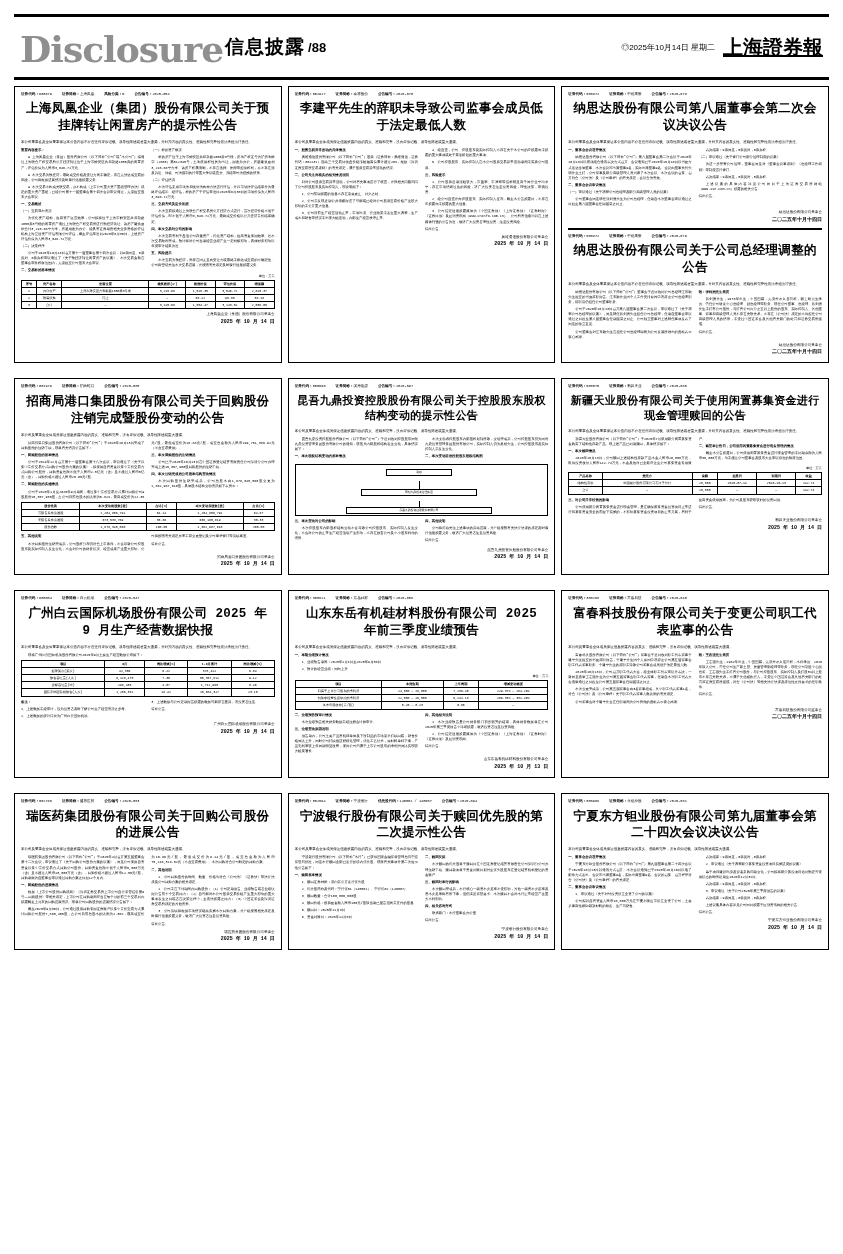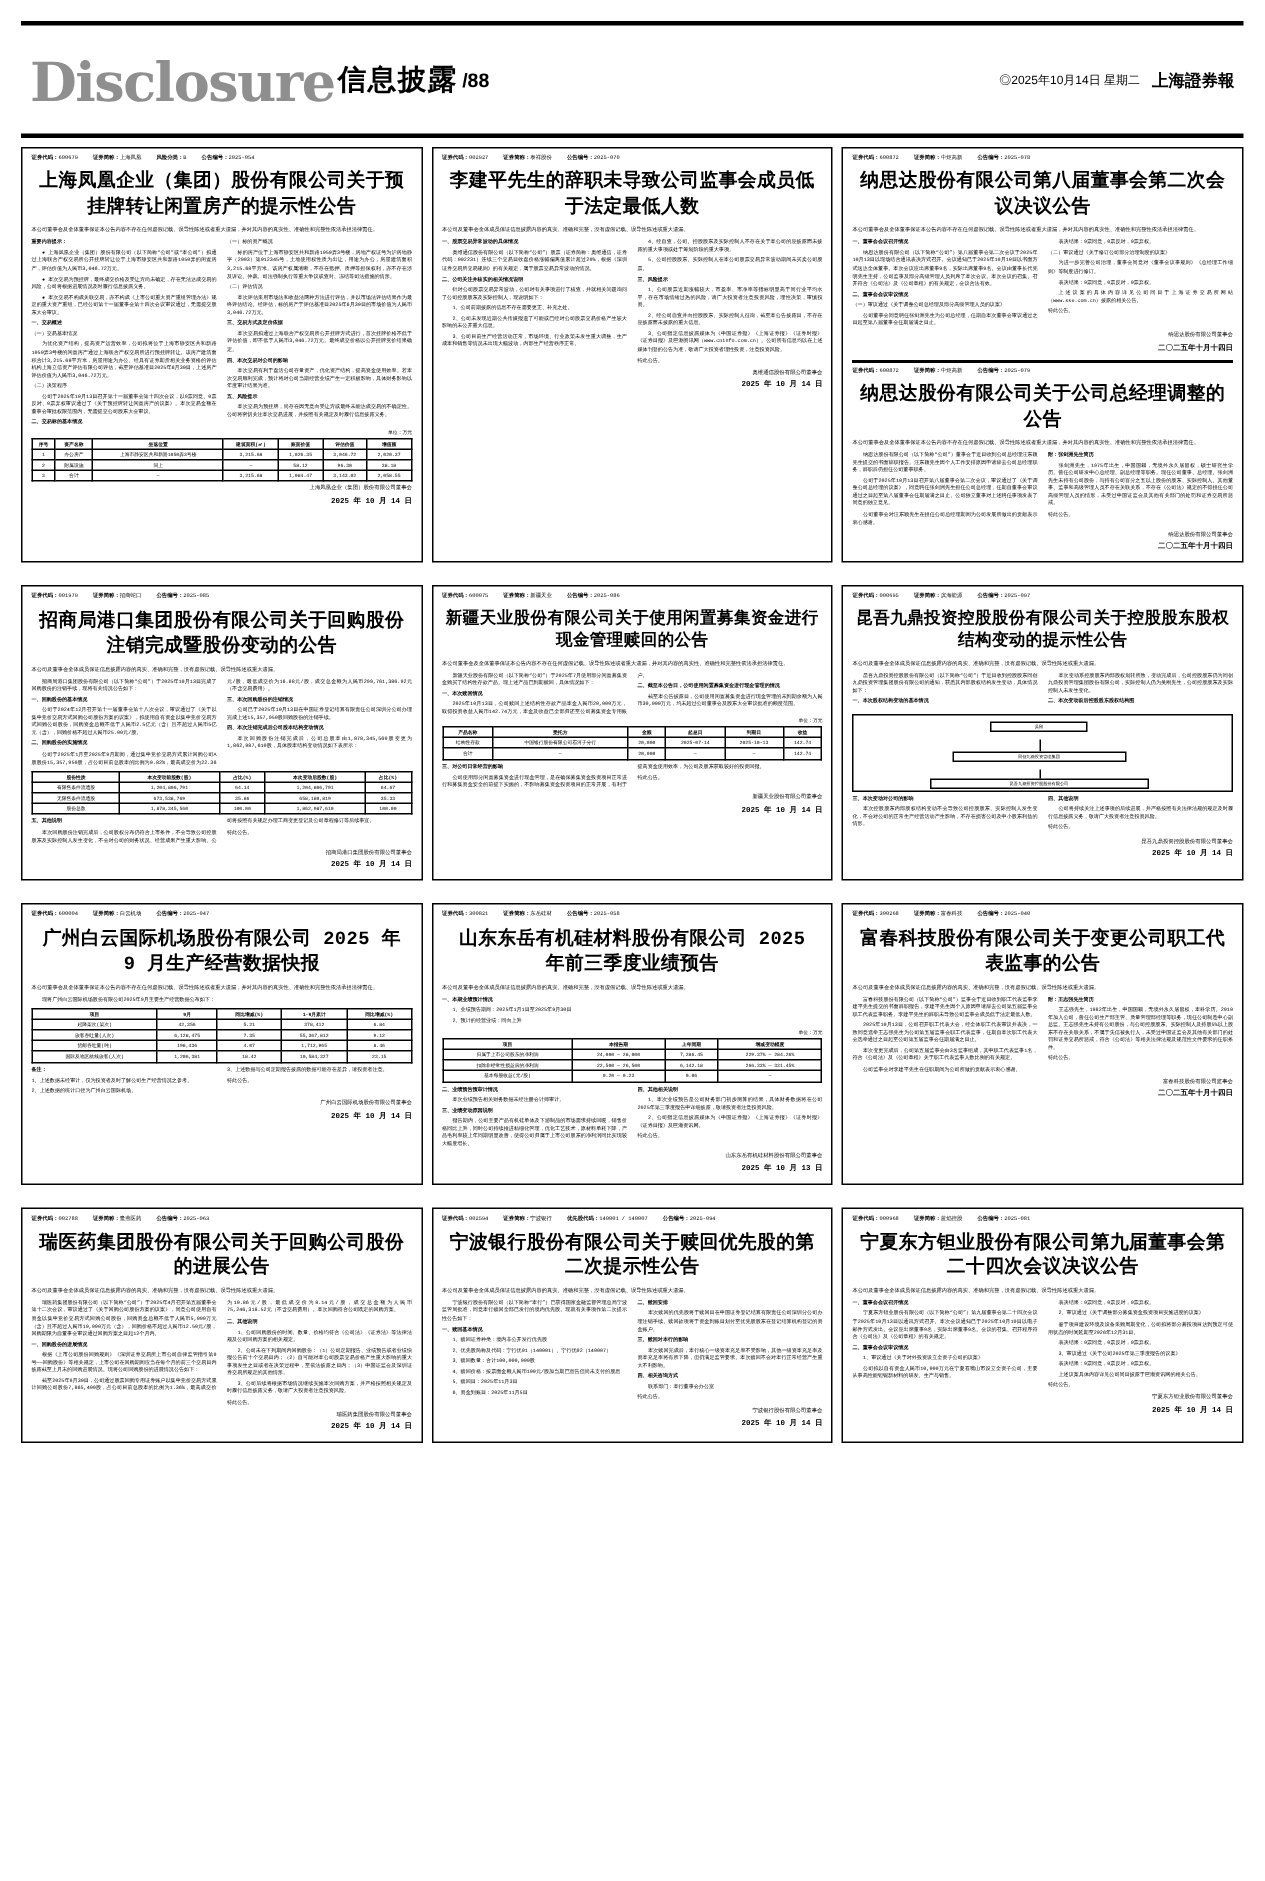--- a/index.html
+++ b/index.html
@@ -13,21 +13,21 @@
   }
   .page {
     position:relative;
     width:843px; height:1254px;
     padding:14px 14px 10px 14px;
     background:#fff;
   }
   
   .masthead {
     position:relative;
-    height:78px;
+    height:66px;
     border-top:3px solid #000;
     border-bottom:3px solid #000;
     display:flex;
     align-items:center;
     padding:0 6px;
     margin-bottom:6px;
   }
   .masthead-word {
     font-family:"DejaVu Serif", serif;
     font-weight:bold;
@@ -52,23 +52,24 @@
   .masthead-right {
     margin-left:auto;
     display:flex;
     align-items:center;
     gap:8px;
     text-align:center;
   }
   .masthead-date { font-size:8px; }
   .masthead-paper {
     font-family:"DejaVu Serif", serif;
-    font-size:11px;
+    font-size:20px;
     font-weight:bold;
     letter-spacing:0px;
+    text-decoration:underline;
   }
   
   .grid {
     display:grid;
     grid-template-columns:1fr 1fr 1fr;
     gap:15px 6px;
     font-family:Liberation Mono, monospace;
   }
   .block {
     border:1.5px solid #000;
@@ -393,20 +394,54 @@
         <p class="para">特此公告。</p>
       </div>
       <div class="sign">
         <div>招商局港口集团股份有限公司董事会</div>
         <div class="big">2025 年 10 月 14 日</div>
       </div>
     </div>
 
     <div class="block">
       <div class="codes">
+        <span><b>证券代码：</b><span>000695</span></span>
+        <span><b>证券简称：</b><span>滨海能源</span></span>
+        <span><b>公告编号：</b><span>2025-097</span></span>
+      </div>
+      <div class="btitle small">昆吾九鼎投资控股股份有限公司关于控股股东股权结构变动的提示性公告</div>
+      <div class="notice">本公司及董事会全体成员保证信息披露内容的真实、准确和完整，没有虚假记载、误导性陈述或重大遗漏。</div>
+      <div class="cols">
+        <p class="para ind">昆吾九鼎投资控股股份有限公司（以下简称“公司”）于近日收到控股股东同创九鼎投资管理集团股份有限公司的通知，获悉其内部股权结构发生变动，具体情况如下：</p>
+        <p class="para sub">一、本次股权结构变动的基本情况</p>
+        <p class="para ind">本次变动系控股股东内部股权划转所致，变动完成后，公司控股股东仍为同创九鼎投资管理集团股份有限公司，实际控制人仍为吴刚先生，公司控股股东及实际控制人未发生变化。</p>
+        <p class="para sub">二、本次变动前后控股股东股权结构图</p>
+      </div>
+      <div class="chartbox">
+        <div class="node" style="left:36%; top:4px; width:26%;">吴刚</div>
+        <div class="vline" style="left:49%; top:16px; height:8px;"></div>
+        <div class="node" style="left:26%; top:24px; width:46%;">同创九鼎投资管理集团</div>
+        <div class="vline" style="left:49%; top:36px; height:7px;"></div>
+        <div class="node" style="left:20%; top:42px; width:58%;">昆吾九鼎投资控股股份有限公司</div>
+      </div>
+      <div class="cols">
+        <p class="para sub">三、本次变动对公司的影响</p>
+        <p class="para ind">本次控股股东内部股权结构变动不会导致公司控股股东、实际控制人发生变化，不会对公司的正常生产经营活动产生影响，不存在损害公司及中小股东利益的情形。</p>
+        <p class="para sub">四、其他说明</p>
+        <p class="para ind">公司将持续关注上述事项的后续进展，并严格按照有关法律法规的规定及时履行信息披露义务，敬请广大投资者注意投资风险。</p>
+        <p class="para">特此公告。</p>
+      </div>
+      <div class="sign">
+        <div>昆吾九鼎投资控股股份有限公司董事会</div>
+        <div class="big">2025 年 10 月 14 日</div>
+      </div>
+    </div>
+
+    <div class="block">
+      <div class="codes">
         <span><b>证券代码：</b><span>600075</span></span>
         <span><b>证券简称：</b><span>新疆天业</span></span>
         <span><b>公告编号：</b><span>2025-086</span></span>
       </div>
       <div class="btitle small">新疆天业股份有限公司关于使用闲置募集资金进行现金管理赎回的公告</div>
       <div class="notice">本公司董事会及全体董事保证本公告内容不存在任何虚假记载、误导性陈述或者重大遗漏，并对其内容的真实性、准确性和完整性依法承担法律责任。</div>
       <div class="cols">
         <p class="para ind">新疆天业股份有限公司（以下简称“公司”）于2025年7月使用部分闲置募集资金购买了结构性存款产品。现上述产品已到期赎回，具体情况如下：</p>
         <p class="para sub">一、本次赎回情况</p>
         <p class="para ind">2025年10月13日，公司赎回上述结构性存款产品本金人民币20,000万元，取得投资收益人民币142.74万元，本金及收益已全部归还至公司募集资金专用账户。</p>
@@ -444,54 +479,20 @@
           </tr>
         </tbody>
       </table>
       <div class="cols">
         <p class="para sub">三、对公司日常经营的影响</p>
         <p class="para ind">公司使用部分闲置募集资金进行现金管理，是在确保募集资金投资项目正常进行和募集资金安全的前提下实施的，不影响募集资金投资项目的正常开展，有利于提高资金使用效率，为公司及股东获取较好的投资回报。</p>
         <p class="para">特此公告。</p>
       </div>
       <div class="sign">
         <div>新疆天业股份有限公司董事会</div>
-        <div class="big">2025 年 10 月 14 日</div>
-      </div>
-    </div>
-
-    <div class="block">
-      <div class="codes">
-        <span><b>证券代码：</b><span>000695</span></span>
-        <span><b>证券简称：</b><span>滨海能源</span></span>
-        <span><b>公告编号：</b><span>2025-097</span></span>
-      </div>
-      <div class="btitle small">昆吾九鼎投资控股股份有限公司关于控股股东股权结构变动的提示性公告</div>
-      <div class="notice">本公司及董事会全体成员保证信息披露内容的真实、准确和完整，没有虚假记载、误导性陈述或重大遗漏。</div>
-      <div class="cols">
-        <p class="para ind">昆吾九鼎投资控股股份有限公司（以下简称“公司”）于近日收到控股股东同创九鼎投资管理集团股份有限公司的通知，获悉其内部股权结构发生变动，具体情况如下：</p>
-        <p class="para sub">一、本次股权结构变动的基本情况</p>
-        <p class="para ind">本次变动系控股股东内部股权划转所致，变动完成后，公司控股股东仍为同创九鼎投资管理集团股份有限公司，实际控制人仍为吴刚先生，公司控股股东及实际控制人未发生变化。</p>
-        <p class="para sub">二、本次变动前后控股股东股权结构图</p>
-      </div>
-      <div class="chartbox">
-        <div class="node" style="left:36%; top:4px; width:26%;">吴刚</div>
-        <div class="vline" style="left:49%; top:16px; height:8px;"></div>
-        <div class="node" style="left:26%; top:24px; width:46%;">同创九鼎投资管理集团</div>
-        <div class="vline" style="left:49%; top:36px; height:7px;"></div>
-        <div class="node" style="left:20%; top:42px; width:58%;">昆吾九鼎投资控股股份有限公司</div>
-      </div>
-      <div class="cols">
-        <p class="para sub">三、本次变动对公司的影响</p>
-        <p class="para ind">本次控股股东内部股权结构变动不会导致公司控股股东、实际控制人发生变化，不会对公司的正常生产经营活动产生影响，不存在损害公司及中小股东利益的情形。</p>
-        <p class="para sub">四、其他说明</p>
-        <p class="para ind">公司将持续关注上述事项的后续进展，并严格按照有关法律法规的规定及时履行信息披露义务，敬请广大投资者注意投资风险。</p>
-        <p class="para">特此公告。</p>
-      </div>
-      <div class="sign">
-        <div>昆吾九鼎投资控股股份有限公司董事会</div>
         <div class="big">2025 年 10 月 14 日</div>
       </div>
     </div>
 
     <div class="block">
       <div class="codes">
         <span><b>证券代码：</b><span>600004</span></span>
         <span><b>证券简称：</b><span>白云机场</span></span>
         <span><b>公告编号：</b><span>2025-047</span></span>
       </div>

